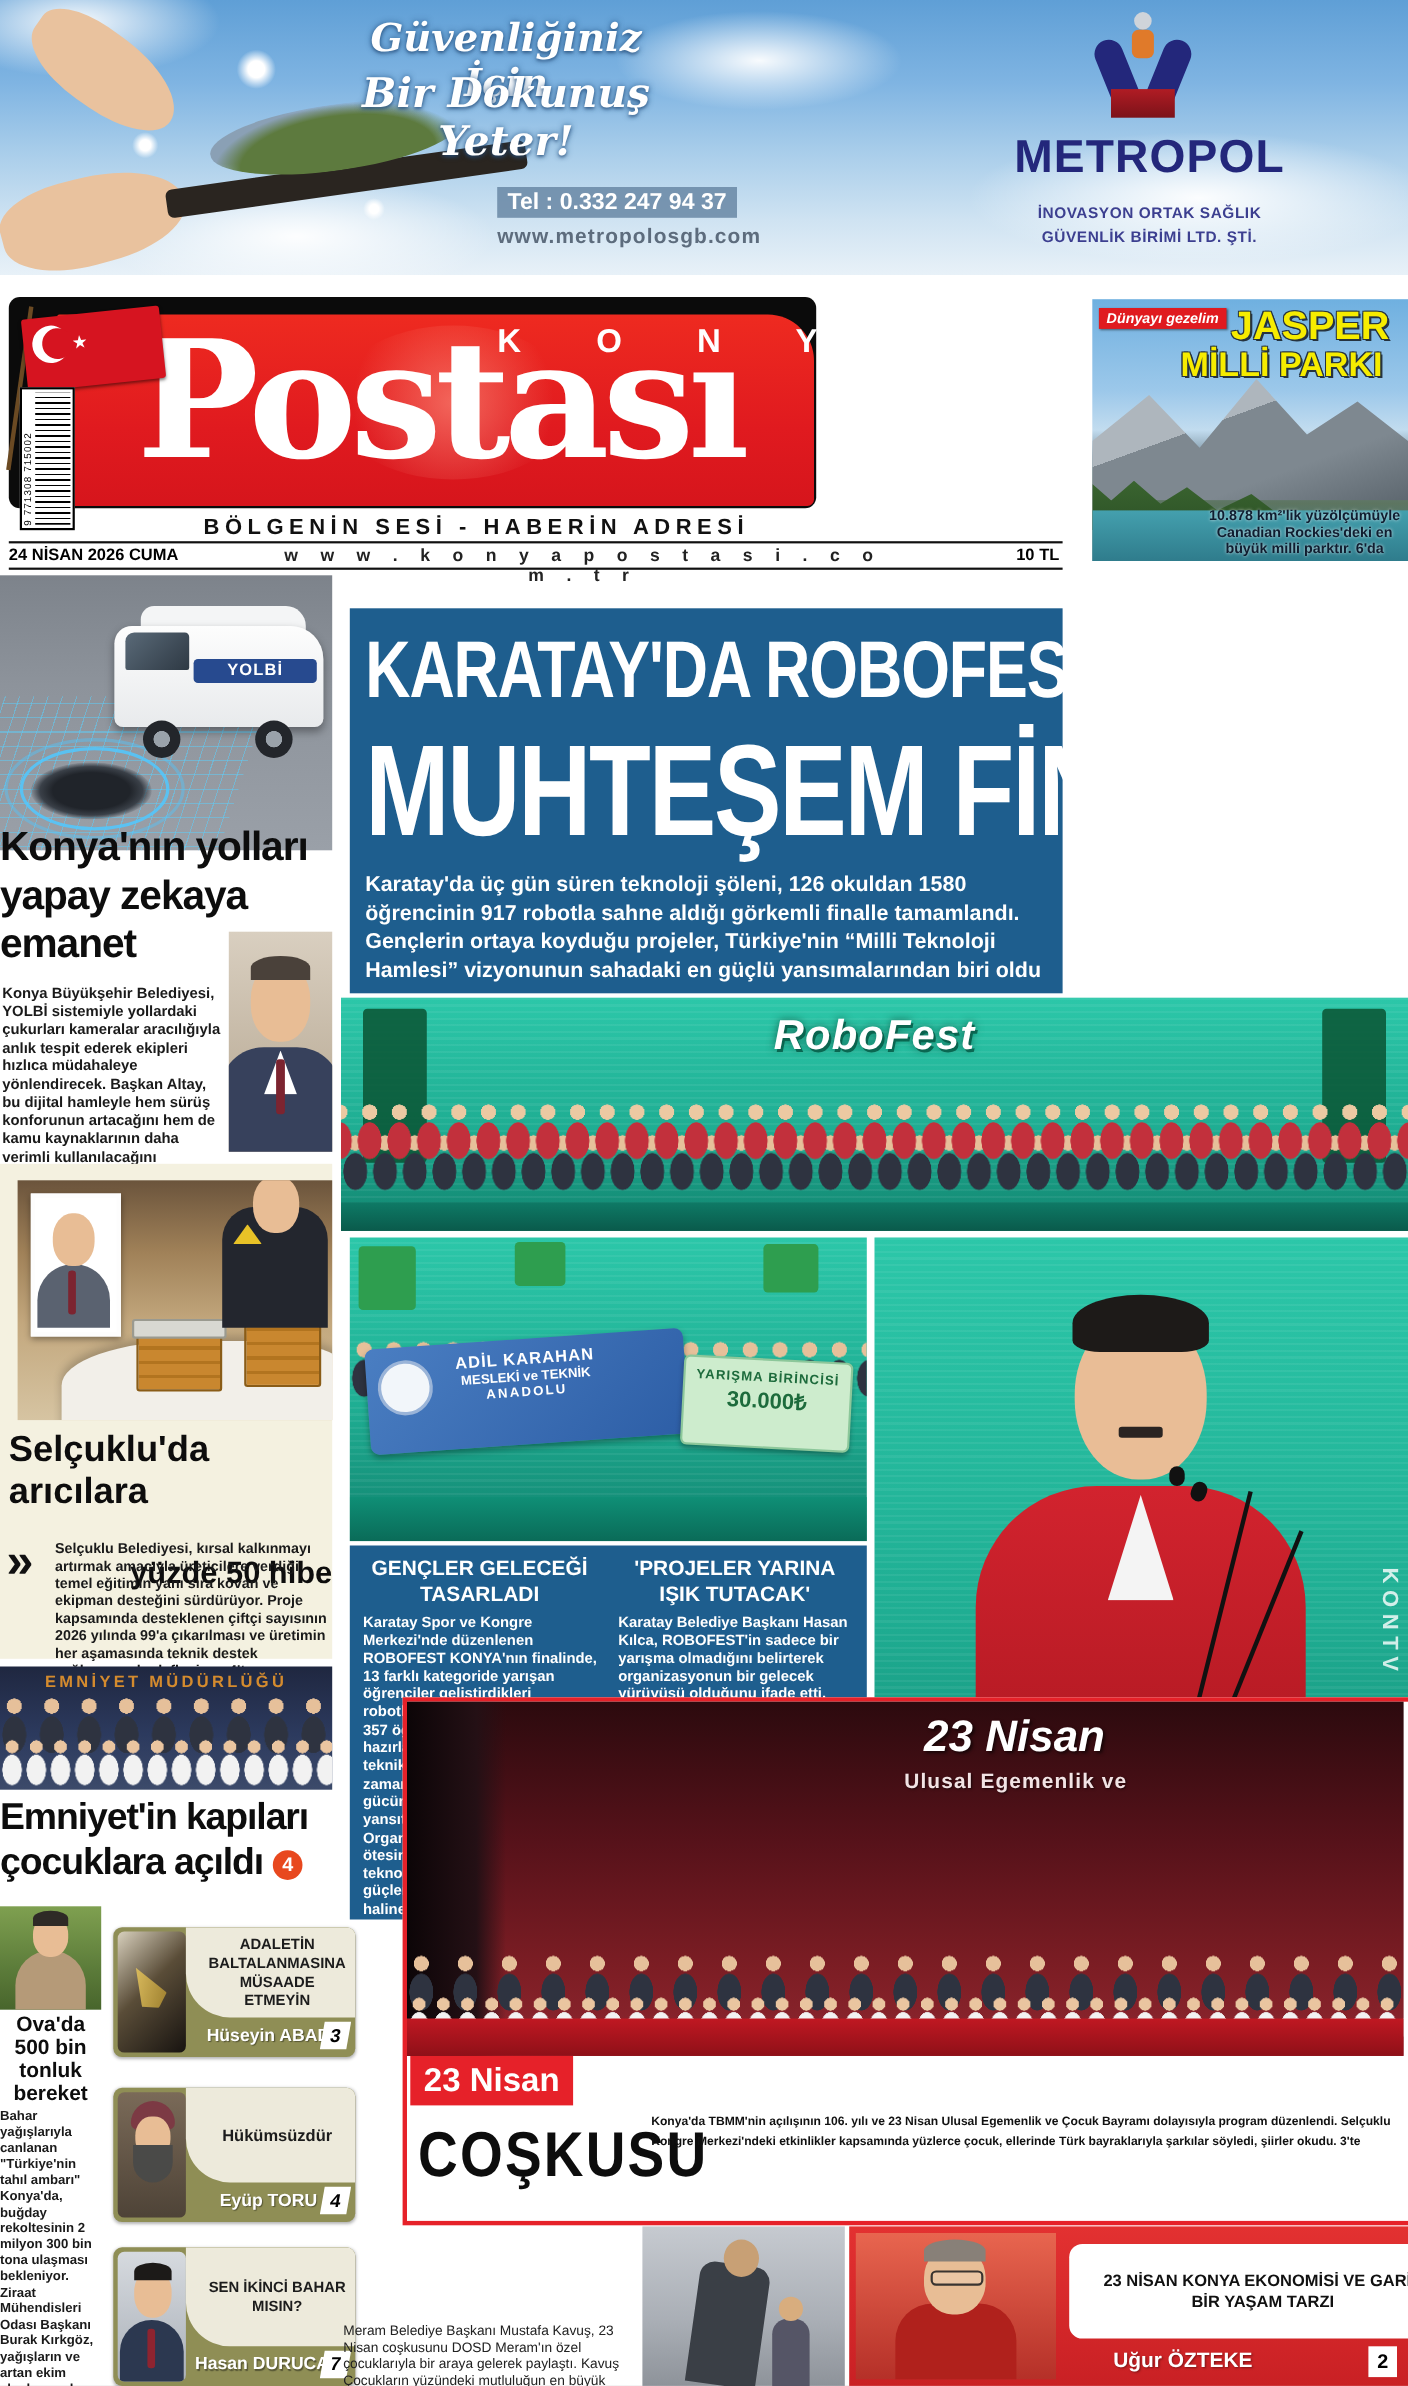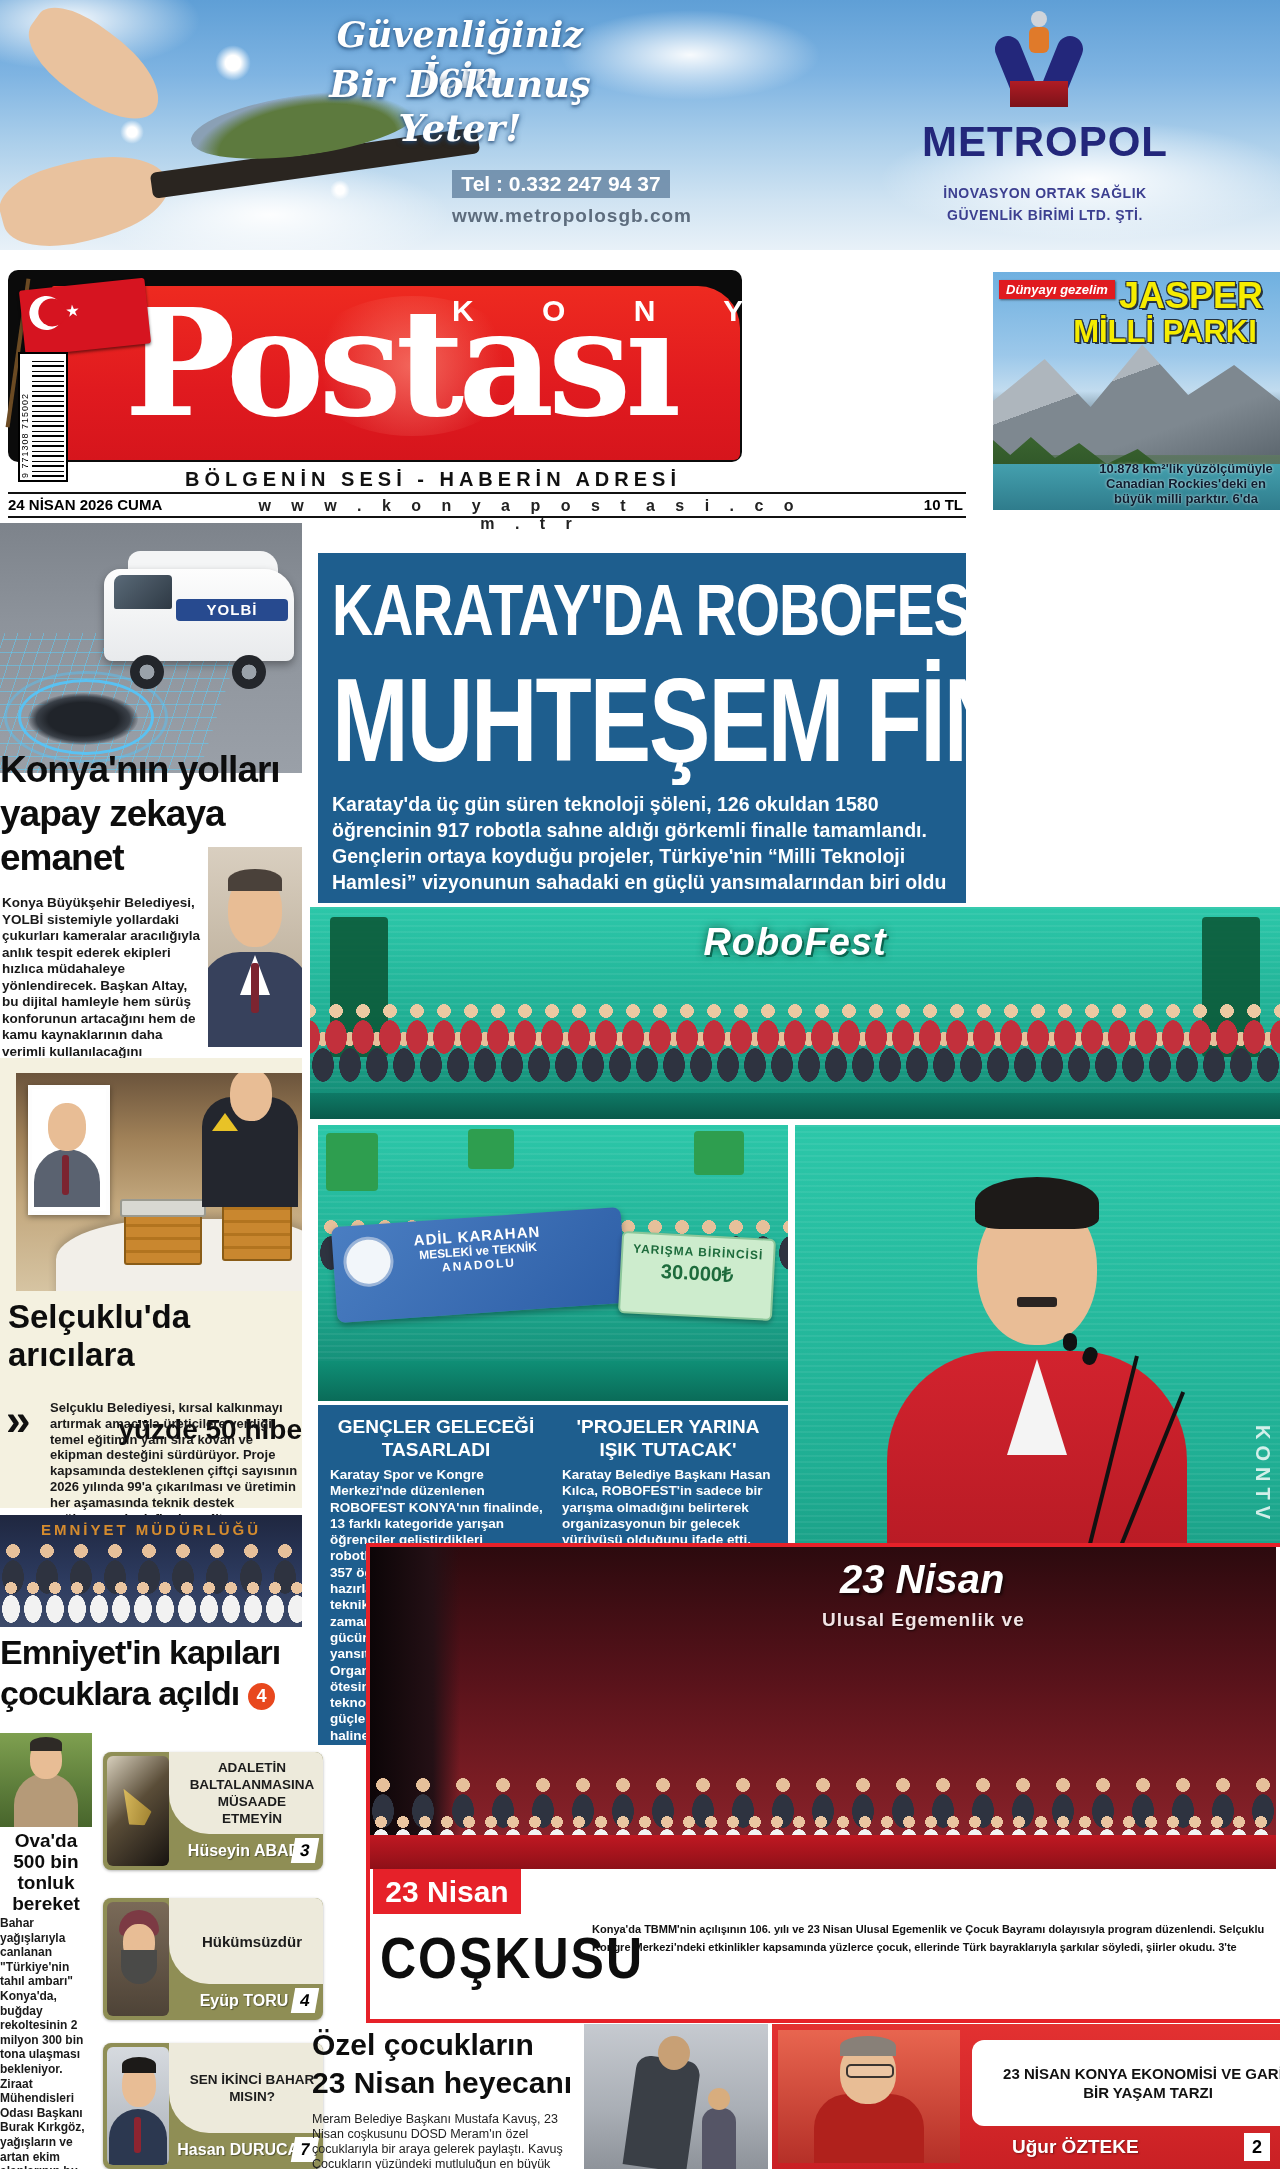--- a/index.html
+++ b/index.html
@@ -401,24 +401,20 @@
       <div class="ab nisan-overlay2" style="left:452px;top:62px;">Ulusal Egemenlik ve</div>
       <div class="crowd-row dark" style="bottom:30px;background-size:40px 64px;"></div>
       <div class="crowd-row kids" style="bottom:2px;"></div>
       <div class="carpet"></div>
     </div>
     <div class="ab nisan-label" style="left:3px;top:322px;width:148px;height:45px;">23 Nisan</div>
     <div class="ab nisan-title" style="left:10px;top:378px;">COŞKUSU</div>
     <div class="ab" style="left:222px;top:374px;width:676px;font-size:11px;line-height:17.5px;font-weight:bold;color:#111;">Konya'da TBMM'nin açılışının 106. yılı ve 23 Nisan Ulusal Egemenlik ve Çocuk Bayramı dolayısıyla program düzenlendi. Selçuklu Kongre Merkezi'ndeki etkinlikler kapsamında yüzlerce çocuk, ellerinde Türk bayraklarıyla şarkılar söyledi, şiirler okudu. 3'te</div>
   </div>
 
-  <div class="ab h-black" style="left:312px;top:2026px;width:266px;font-size:30px;line-height:38px;">
-    <span>Özel çocukların</span><br>
-    <span>23 Nisan heyecanı</span>
-  </div>
   <div class="ab body-txt" style="left:312px;top:2112px;width:266px;font-size:12.5px;line-height:15px;font-weight:normal;color:#222;">Meram Belediye Başkanı Mustafa Kavuş, 23 Nisan coşkusunu DOSD Meram'ın özel çocuklarıyla bir araya gelerek paylaştı. Kavuş Çocukların yüzündeki mutluluğun en büyük hediye olduğunu belirtti.(Haber Merkezi)</div>
 
   <div id="manchild-photo" class="ab" style="left:584px;top:2024px;width:184px;height:145px;">
     <div class="sil" style="left:46px;top:34px;width:64px;height:111px;transform:rotate(8deg);"></div>
     <div class="sil-head" style="left:74px;top:12px;width:32px;height:34px;background:#c8a075;"></div>
     <div class="sil" style="left:118px;top:84px;width:34px;height:61px;background:#556;"></div>
     <div class="sil-head" style="left:124px;top:64px;width:22px;height:22px;background:#d8ad7e;"></div>
   </div>
 
   <div id="ozteke-box" class="ab" style="left:772px;top:2024px;width:508px;height:145px;">

